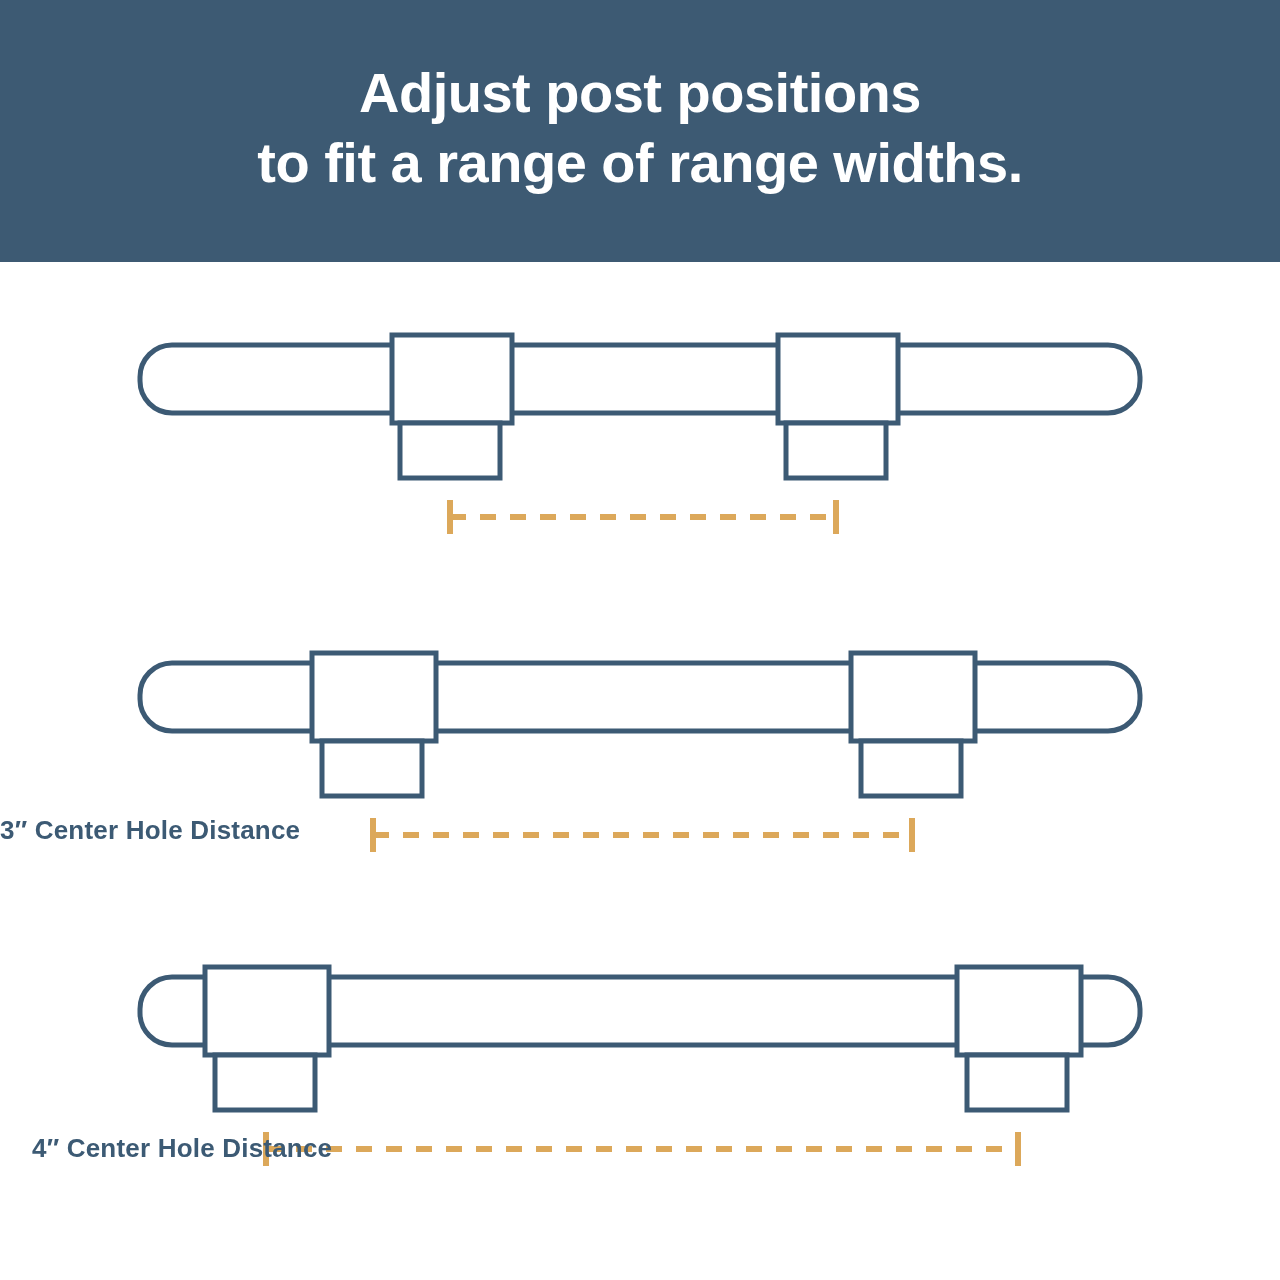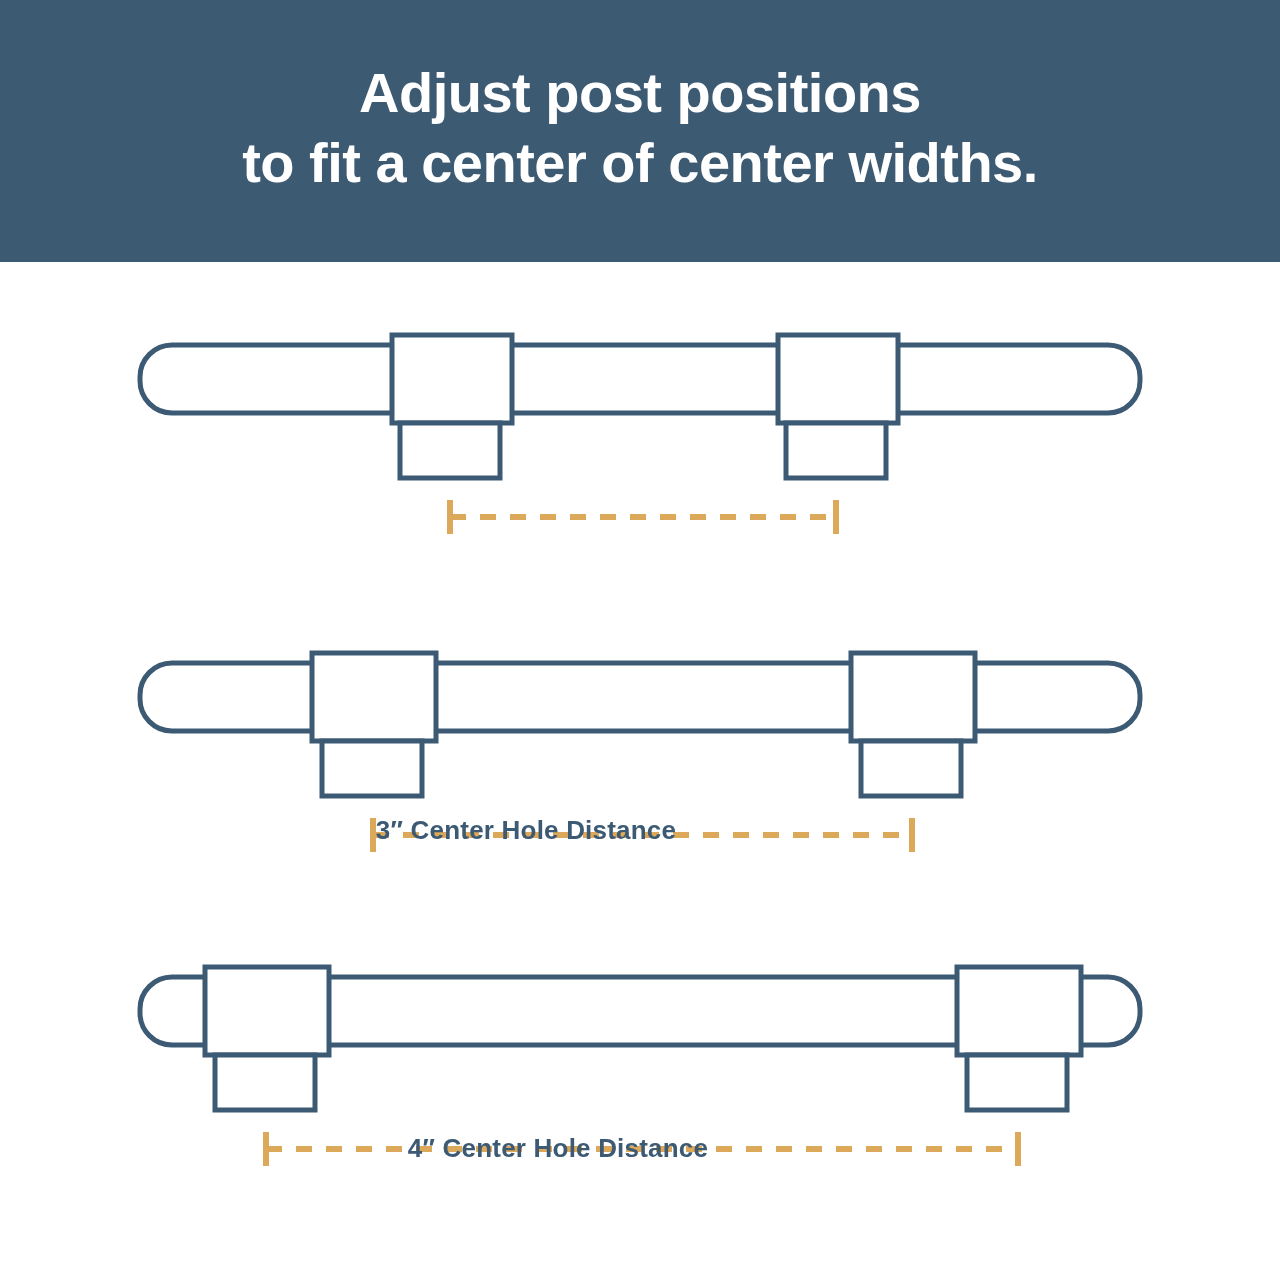--- a/index.html
+++ b/index.html
@@ -60,37 +60,37 @@
     left: 0;
     width: 1280px;
   }
   .handle-svg {
     display: block;
   }
 
   .dim-label {
     position: absolute;
     width: 1052px;
-    text-align: center;
+    text-align: left;
     color: #3c5a74;
     font-weight: bold;
     font-size: 26px;
     letter-spacing: 0.2px;
   }
   .dim-label.row-1 { top: 553px; }
   .dim-label.row-2 { top: 871px; margin-left: 32px; }
 </style>
 </head>
 <body>
 
 <div id="page">
 
   <div class="header-banner">
     <div class="header-line">Adjust post positions</div>
-    <div class="header-line">to fit a center of center widths.</div>
+    <div class="header-line">to fit a range of range widths.</div>
   </div>
 
   <div class="diagram-area">
 
     <div class="handle-row" style="top:0px;">
       <svg class="handle-svg" width="1280" height="300" viewBox="0 0 1280 300" xmlns="http://www.w3.org/2000/svg">
         <g fill="#ffffff" stroke="#3c5a74" stroke-width="5">
           <rect x="140" y="83" width="1000" height="68" rx="32" ry="32"></rect>
           <rect x="392" y="73" width="120" height="88"></rect>
           <rect x="400" y="161" width="100" height="55"></rect>

